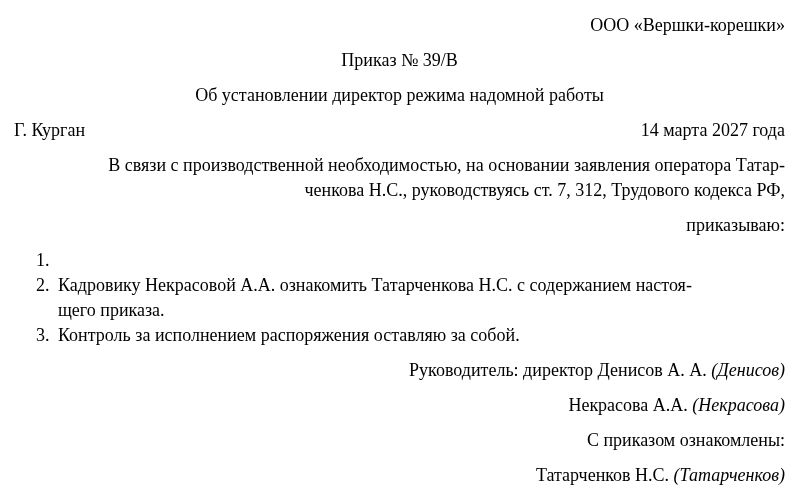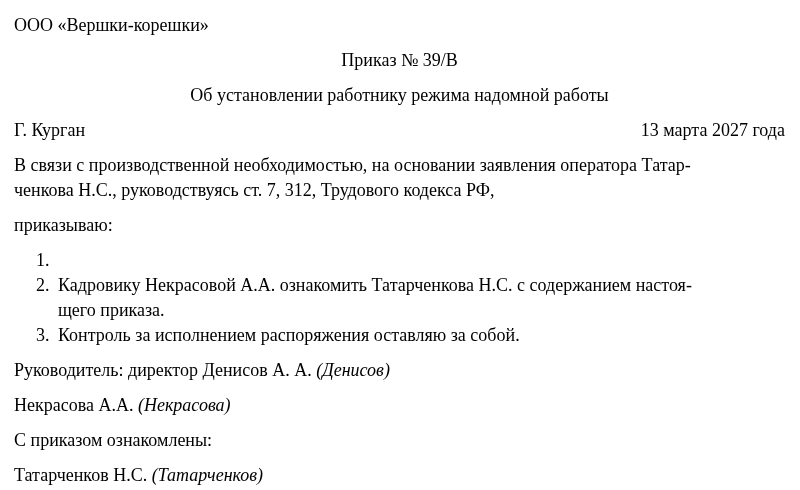--- a/index.html
+++ b/index.html
@@ -6,43 +6,43 @@
   html, body { width: 800px; height: 490px; }
   body {
     background: #ffffff;
     color: #000000;
     font-family: "Liberation Serif", "DejaVu Serif", serif;
     font-size: 18px;
     line-height: 25px;
     overflow: hidden;
   }
   .page { padding: 13px 15px 0 14px; }
-  .para { margin: 0 0 10px 0; }
+  .para { margin: 0 0 10px 0; text-align: right; }
   .center { text-align: center; }
   .row { display: flex; justify-content: space-between; align-items: baseline; }
   .list { margin: 0 0 10px 22px; }
   .item { display: flex; }
   .num { flex: 0 0 22px; width: 22px; }
   .item-text span { display: block; }
   .italic { font-style: italic; }
 </style>
 </head>
 <body>
 
 <div class="page">
 
   <div class="para">ООО «Вершки-корешки»</div>
 
   <div class="para center">Приказ № 39/В</div>
 
-  <div class="para center">Об установлении работнику режима надомной работы</div>
+  <div class="para center">Об установлении директор режима надомной работы</div>
 
   <div class="para row">
     <span>Г. Курган</span>
-    <span>13 марта 2027 года</span>
+    <span>14 марта 2027 года</span>
   </div>
 
   <div class="para">
     <span style="display:block">В связи с производственной необходимостью, на основании заявления оператора Татар-</span>
     <span style="display:block">ченкова Н.С., руководствуясь ст. 7, 312, Трудового кодекса РФ,</span>
   </div>
 
   <div class="para">приказываю:</div>
 
   <div class="list">

